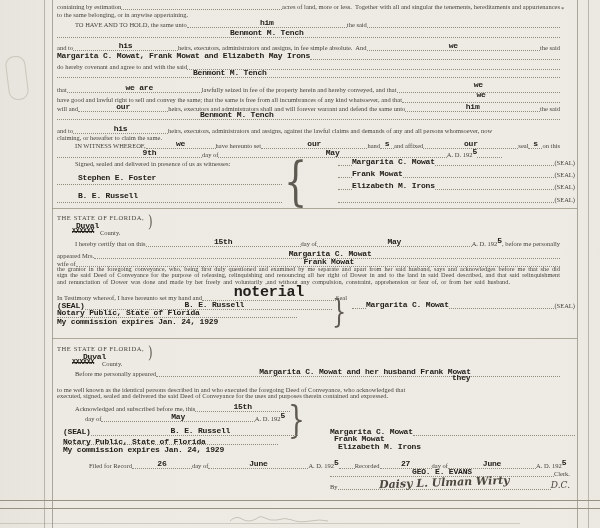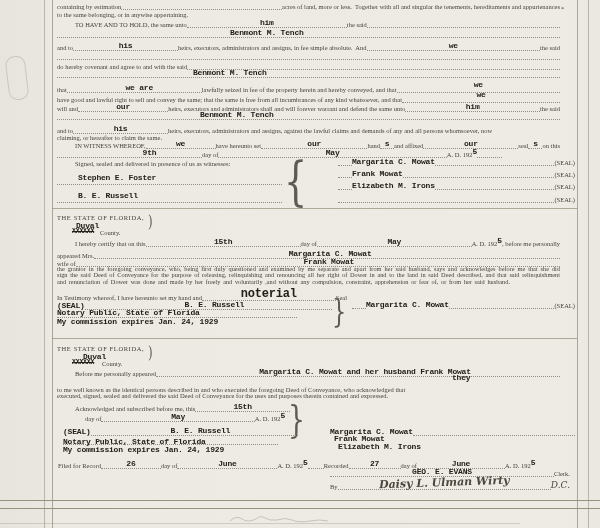--- a/index.html
+++ b/index.html
@@ -2,21 +2,21 @@
 <html><head>
 <meta charset="utf-8">
 <style>
   html,body{margin:0;padding:0;}
   body{width:600px;height:528px;overflow:hidden;background:#ece9e2;font-family:"Liberation Serif",serif;}
   #scan{position:relative;width:600px;height:528px;background:
     linear-gradient(90deg,#e6e4dc 0,#e9e7e0 44px,#edeae3 52px,#edebe4 560px,#eae8e1 600px);}
   .p{font-family:"Liberation Serif",serif;font-size:6.5px;line-height:1;color:#47433c;white-space:pre;}
   .caps{letter-spacing:.6px;}
   .t{font-family:"Liberation Mono","DejaVu Sans Mono",monospace;font-size:8px;font-weight:700;line-height:1;color:#23201b;white-space:pre;letter-spacing:-.2px;}
-  .tb{font-size:12px;}
+  .tb{font-size:15px;}
   .row{position:absolute;display:flex;align-items:flex-end;height:9px;}
   .lead{border-bottom:1px dotted #918b7b;flex:1 1 auto;text-align:center;min-width:6px;height:100%;display:flex;align-items:flex-end;justify-content:center;}
   .lead.tl{justify-content:center;}
   .abs{position:absolute;}
   .rule{position:absolute;border-top:1px dotted #918b7b;height:0;}
   .hl{position:absolute;height:1px;background:#97927f;}
   .vl{position:absolute;width:1px;background:#aaa59a;}
   .brace{position:absolute;font-family:"DejaVu Serif",serif;font-weight:400;color:#5e5a51;transform:scaleX(.7);transform-origin:left center;}
   .para{position:absolute;text-align:justify;font-family:"Liberation Serif",serif;font-size:6.3px;line-height:6.3px;color:#47433c;word-spacing:1.1px;}
   .hand{font-family:"DejaVu Serif",serif;font-style:italic;color:#4c473e;}
@@ -61,20 +61,21 @@
     <span class="lead" style="max-width:105px">
         <b class="t">his</b>
       </span>
     <span class="p">heirs, executors, administrators and assigns, in fee simple absolute.  And</span>
     <span class="lead">
         <b class="t">we</b>
       </span>
     <span class="p">the said</span>
   </div>
   <div class="row" style="left:57px;top:51px;width:503px">
+    <span class="t">Margarita C. Mowat, Frank Mowat and Elizabeth May Irons</span>
     <span class="lead"></span>
   </div>
 
   <div class="row" style="left:57px;top:61px;width:503px">
     <span class="p">do hereby covenant and agree to and with the said</span>
     <span class="lead"></span>
   </div>
   <span class="t abs" style="left:193px;top:69px">Benmont M. Tench</span>
   <div class="rule" style="left:57px;top:77px;width:503px"></div>
 
@@ -289,21 +290,21 @@
   <span class="t abs" style="left:63px;top:438px">Notary Public, State of Florida</span>
   <span class="t abs" style="left:63px;top:446px">My commission expires Jan. 24, 1929</span>
 
   <div class="row" style="left:330px;top:427px;width:245px">
     <span class="t">Margarita C. Mowat</span>
     <span class="lead"></span>
   </div>
   <span class="t abs" style="left:334px;top:435px">Frank Mowat</span>
   <span class="t abs" style="left:338px;top:443px">Elizabeth M. Irons</span>
 
-  <div class="row" style="left:58px;top:460px;width:485px">
+  <div class="row" style="left:89px;top:460px;width:485px">
     <span class="p">Filed for Record</span>
     <span class="lead" style="max-width:60px">
         <b class="t">26</b>
       </span>
     <span class="p">day of</span>
     <span class="lead" style="max-width:100px">
         <b class="t">June</b>
       </span>
     <span class="p">A. D. 192</span>
     <span class="t" style="position:relative;top:-2px">5</span>

